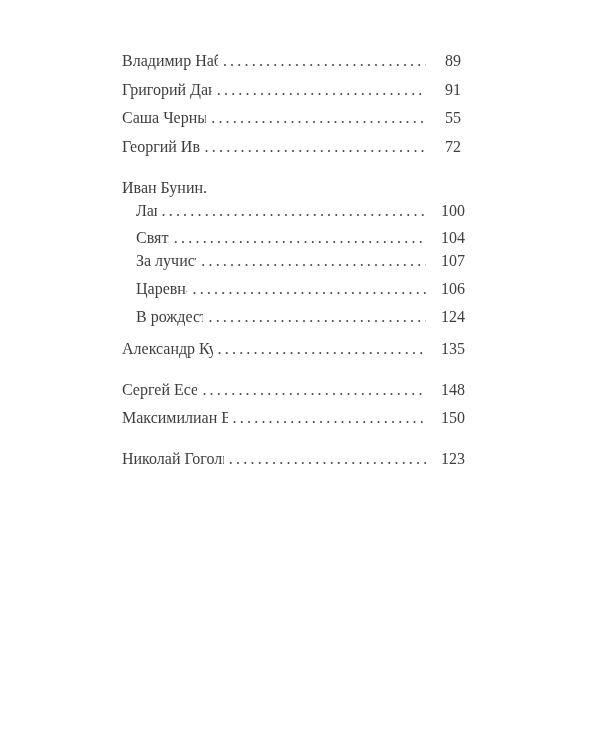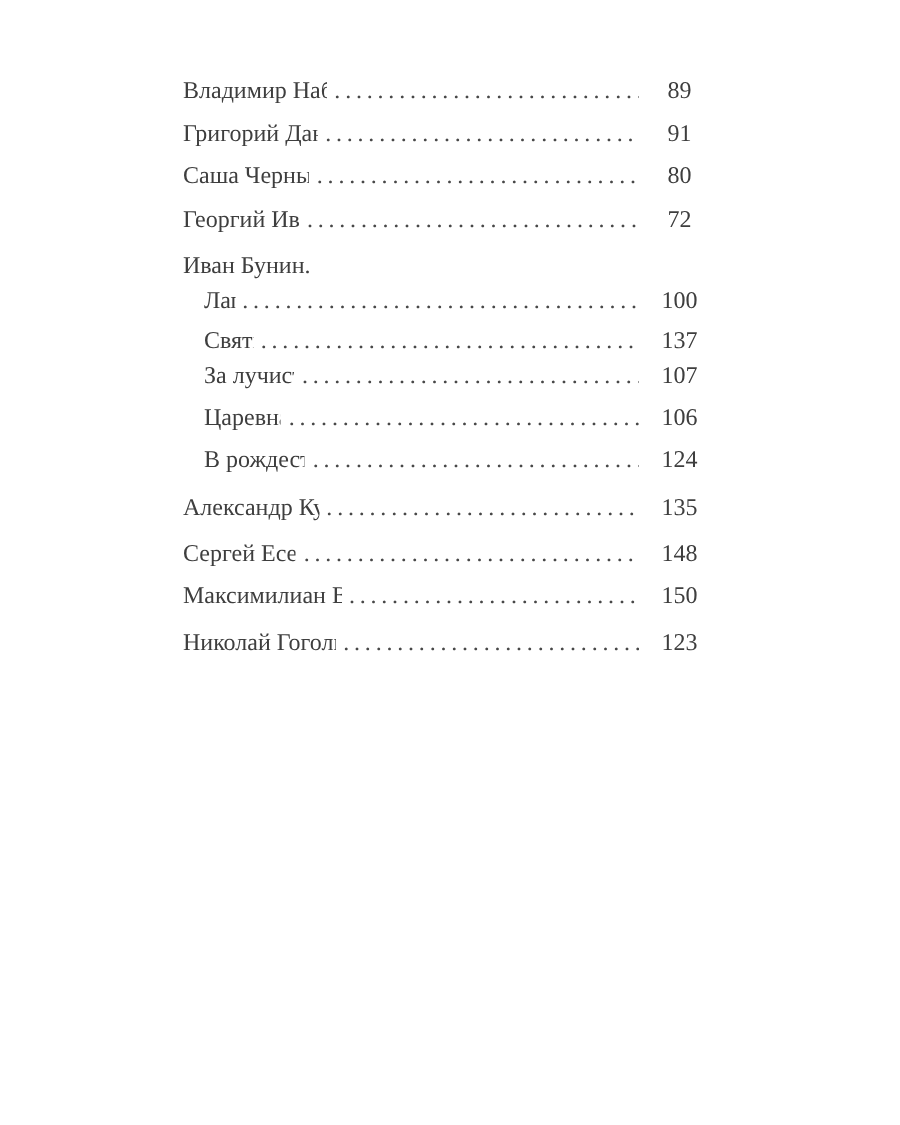--- a/index.html
+++ b/index.html
@@ -35,21 +35,21 @@
   }
   .leader::after {
     content: "...........................................................................";
   }
   .pnum { flex: 0 0 auto; min-width: 34px; text-align: center; }
   .sub { padding-left: 14px; }
   .m2  { margin-top: 2px; }
   .m6  { margin-top: 6px; }
   .m7  { margin-top: 7px; }
   .m8  { margin-top: 8px; }
-  .m9  { margin-top: 10px; }
+  .m9  { margin-top: 20px; }
   .m10 { margin-top: 10px; }
   .m11 { margin-top: 11px; }
 </style>
 </head>
 <body>
 
 <div class="book-page">
   <div class="toc">
 
     <div class="row">
@@ -60,21 +60,21 @@
 
     <div class="row m8">
       <span class="title">Григорий Данилевский. Призраки</span>
       <span class="leader"></span>
       <span class="pnum">91</span>
     </div>
 
     <div class="row m7">
       <span class="title">Саша Черный. Рождественская</span>
       <span class="leader"></span>
-      <span class="pnum">80</span>
+      <span class="pnum">55</span>
     </div>
 
     <div class="row m8">
       <span class="title">Георгий Иванов. Рождество</span>
       <span class="leader"></span>
       <span class="pnum">72</span>
     </div>
 
     <div class="row m9">
       <span class="title">Иван Бунин.</span>
@@ -82,21 +82,21 @@
 
     <div class="row sub m2">
       <span class="title">Лапти</span>
       <span class="leader"></span>
       <span class="pnum">100</span>
     </div>
 
     <div class="row sub m6">
       <span class="title">Святитель</span>
       <span class="leader"></span>
-      <span class="pnum">137</span>
+      <span class="pnum">104</span>
     </div>
 
 
     <div class="row sub m2">
       <span class="title">За лучистою звездою</span>
       <span class="leader"></span>
       <span class="pnum">107</span>
     </div>
 
     <div class="row sub m7">

